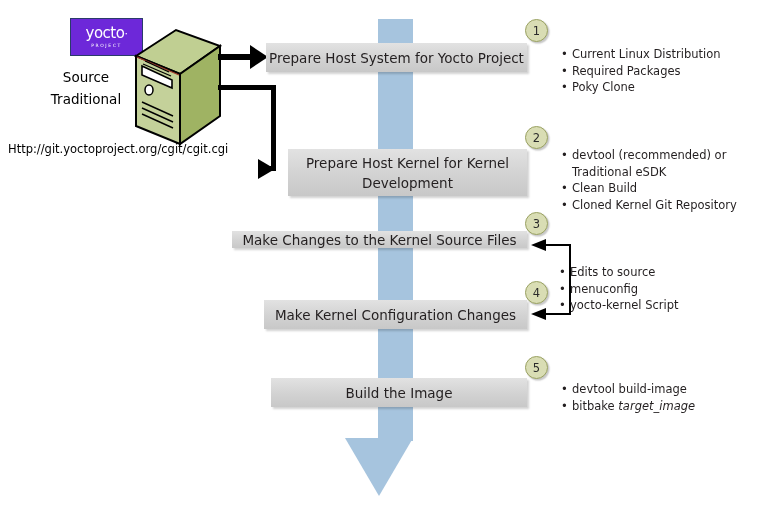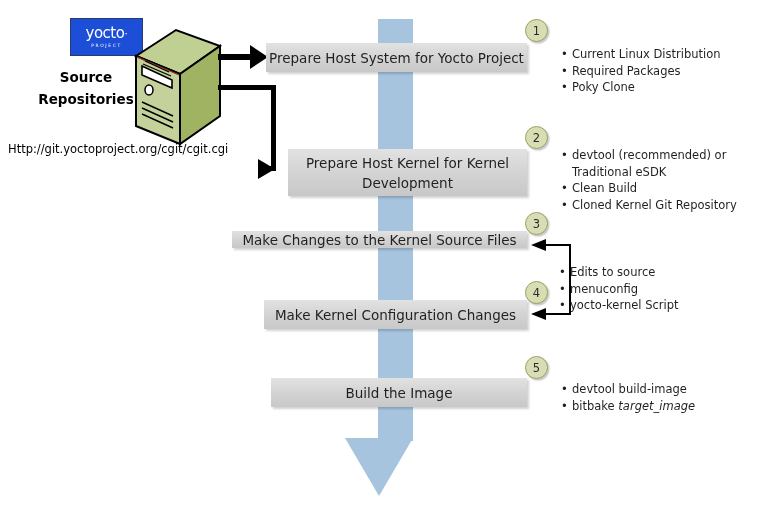--- a/index.html
+++ b/index.html
@@ -20,21 +20,21 @@
     left: 0; top: 0;
     width: 769px;
     height: 517px;
   }
   .abs { position: absolute; }
 
   
   .yocto-logo {
     left: 70px; top: 18px;
     width: 73px; height: 38px;
-    background: #1d4ed8;
+    background: #6d28d9;
     border: 1px solid #2a3b6b;
     box-sizing: border-box;
     display: flex;
     flex-direction: column;
     align-items: center;
     justify-content: center;
   }
   .yocto-logo .y-main {
     color: #ffffff;
     font-family: "DejaVu Sans", "Liberation Sans", sans-serif;
@@ -51,21 +51,21 @@
     line-height: 7px;
     margin-top: 1px;
   }
 
   
   .src-label {
     left: 26px; top: 66px;
     width: 120px;
     text-align: center;
     font-size: 13.5px;
-    font-weight: bold;
+    font-weight: normal;
     line-height: 22px;
     color: #000000;
   }
   .src-url {
     left: 8px; top: 142px;
     font-size: 11.5px;
     color: #000000;
     white-space: nowrap;
   }
 
@@ -203,21 +203,21 @@
   <div class="abs blue-shaft"></div>
   <div class="abs blue-arrowhead"></div>
 
   <div class="abs yocto-logo">
     <div class="y-main"><span>yocto</span><span class="dot">·</span></div>
     <div class="y-sub">PROJECT</div>
   </div>
 
   <div class="abs src-label">
     <div>Source</div>
-    <div>Repositories</div>
+    <div>Traditional</div>
   </div>
   <div class="abs src-url">Http://git.yoctoproject.org/cgit/cgit.cgi</div>
 
   <div class="abs server">
     <svg width="92" height="118" viewBox="0 0 92 118">
 
       <polygon points="4,28 44,2 88,18 48,46" fill="#c0cf92" stroke="#000" stroke-width="2"></polygon>
 
       <polygon points="48,46 88,18 88,88 48,116" fill="#9fb363" stroke="#000" stroke-width="2"></polygon>
 

